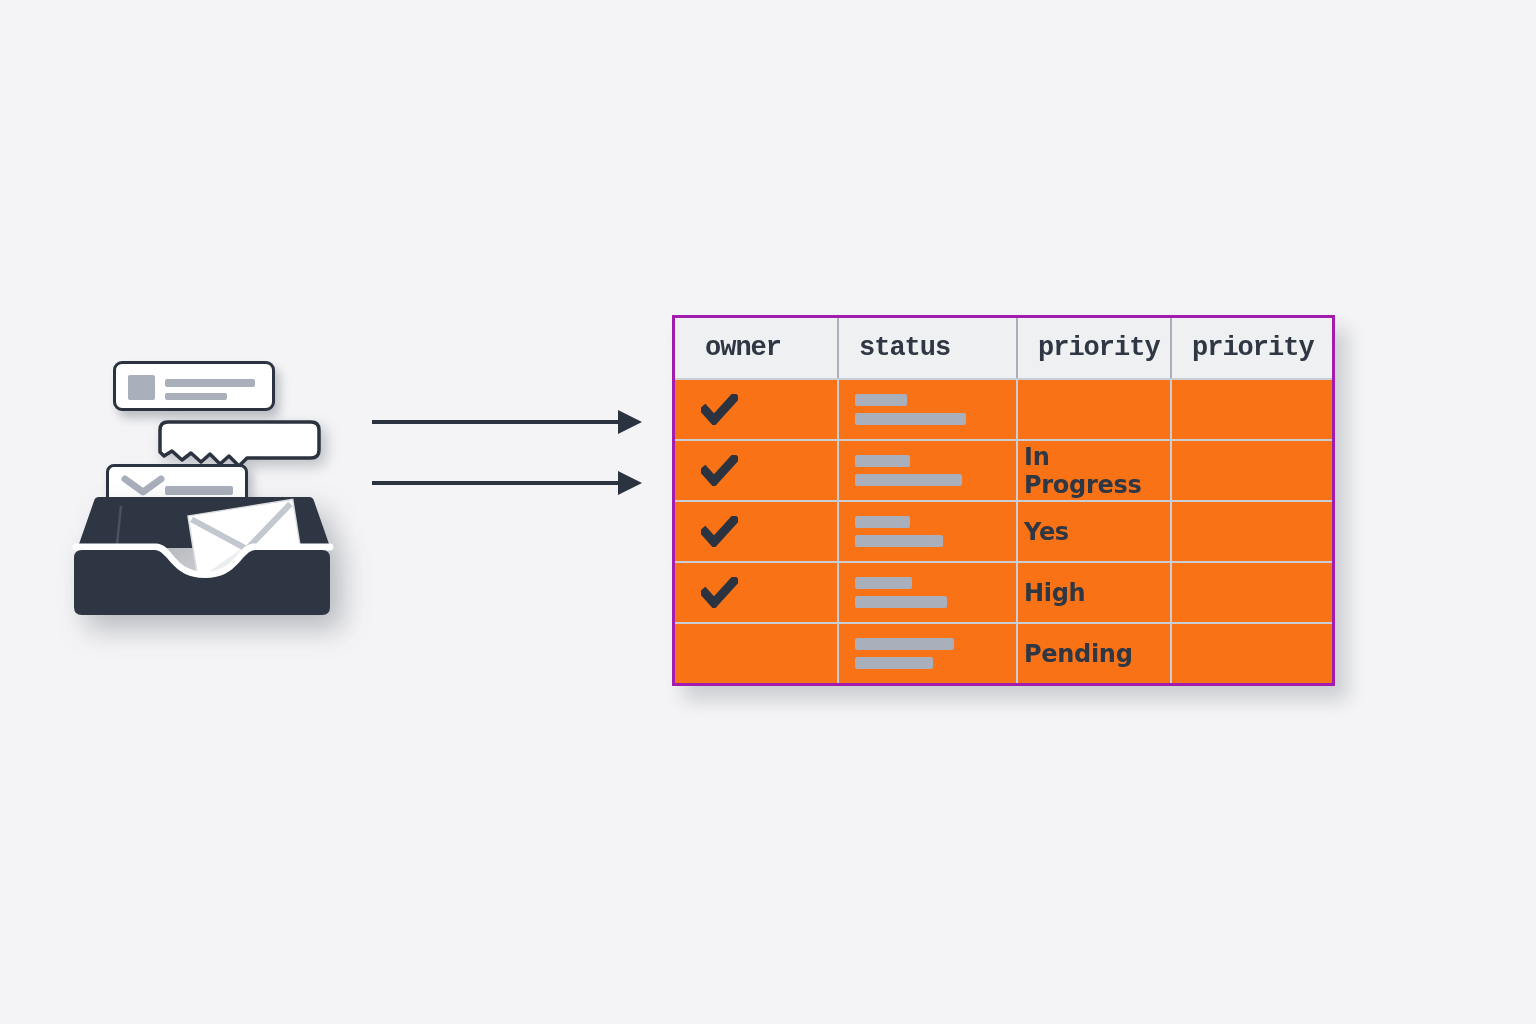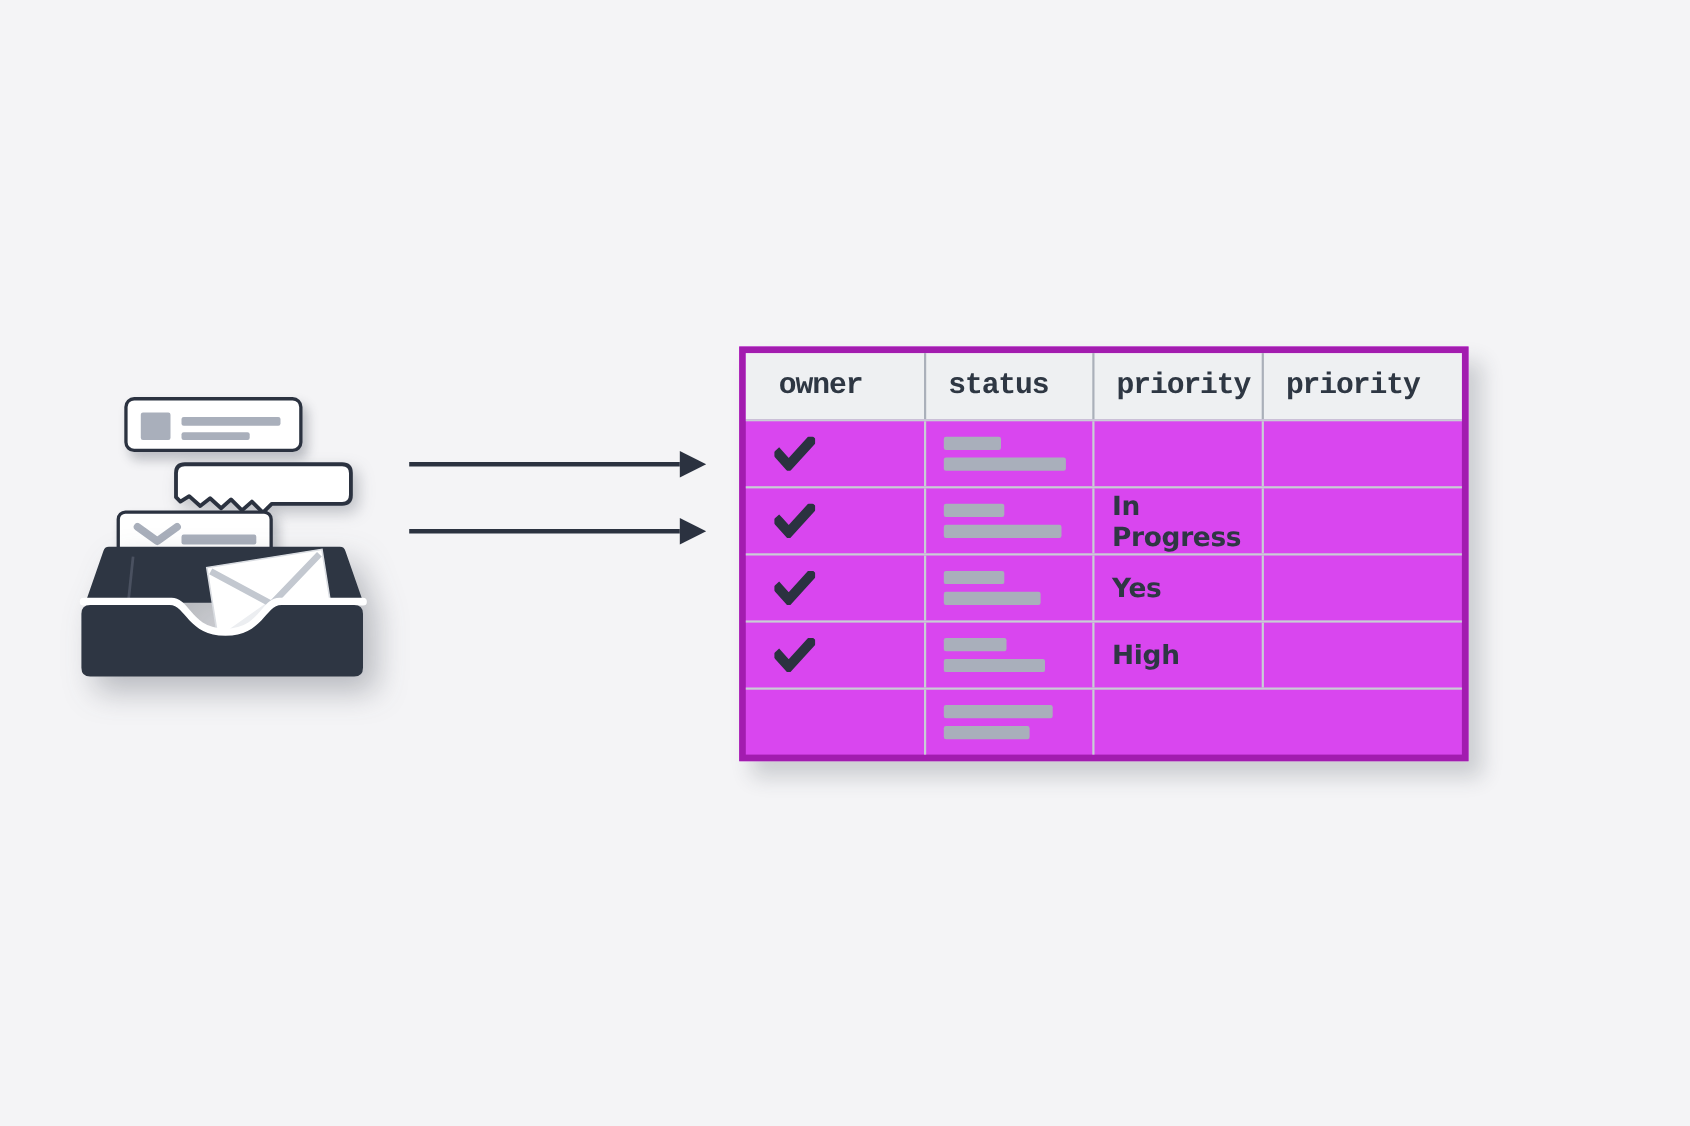--- a/index.html
+++ b/index.html
@@ -31,42 +31,42 @@
 
   .inbox { position:absolute; left:64px; top:484px; width:280px; height:150px; z-index:2;
            filter:drop-shadow(12px 14px 14px rgba(46,54,67,0.30)); }
 
   
   .arrows { position:absolute; left:368px; top:403px; width:280px; height:100px; }
 
   
   .table {
     position:absolute; left:672px; top:315px; width:663px;
-    background:#d946ef; border:6px solid #a21caf; box-sizing:border-box;
+    background:#f97316; border:3px solid #a21caf; box-sizing:border-box;
     box-shadow:12px 14px 18px rgba(46,54,67,0.20);
   }
   .thead { display:flex; background:#eef0f2; height:60px; }
   .th {
     box-sizing:border-box; display:flex; align-items:center;
     padding-left:20px; border-right:2px solid #aab0ba;
     font-family:"Liberation Mono", monospace; font-weight:700;
     font-size:27px; color:#2e3743; letter-spacing:-1px;
   }
   .th:first-child { padding-left:30px; }
   .th:last-child { border-right:none; }
   .tr { display:flex; height:61px; border-top:2px solid #c9cdd5; box-sizing:border-box; }
   .td { box-sizing:border-box; border-right:2px solid #c9cdd5; display:flex; align-items:center; }
   .td:last-child { border-right:none; }
   .c0 { width:164px; }
-  .c1 { width:153px; }
+  .c1 { width:179px; }
   .c2 { width:154px; }
   .c3 { flex:1; }
   .td.c0 { padding-left:26px; }
   .td.c1 { flex-direction:column; align-items:flex-start; justify-content:center; padding-left:16px; gap:7px; }
-  .td.c2 { padding-left:16px; font-size:24px; font-weight:600; color:#2e3743; letter-spacing:-0.3px; }
+  .td.c2 { padding-left:6px; font-size:24px; font-weight:600; color:#2e3743; letter-spacing:-0.3px; }
   .sbar { height:12px; background:#a9afbb; border-radius:2px; }
 </style>
 </head>
 <body>
 
 <div class="scene">
 
   <div class="card card1">
     <div class="avatar"></div>
     <div class="line-a"></div>
@@ -174,18 +174,19 @@
           </div>
           <div class="td c2">High</div>
           <div class="td c3"></div>
         </div>
         <div class="tr">
           <div class="td c0"></div>
           <div class="td c1">
             <div class="sbar" style="width: 99px;"></div>
             <div class="sbar" style="width: 78px;"></div>
           </div>
+          <div class="td c2">Pending</div>
           <div class="td c3"></div>
         </div>
       </div>
   </div>
 
 </div>
 
 </body></html>

